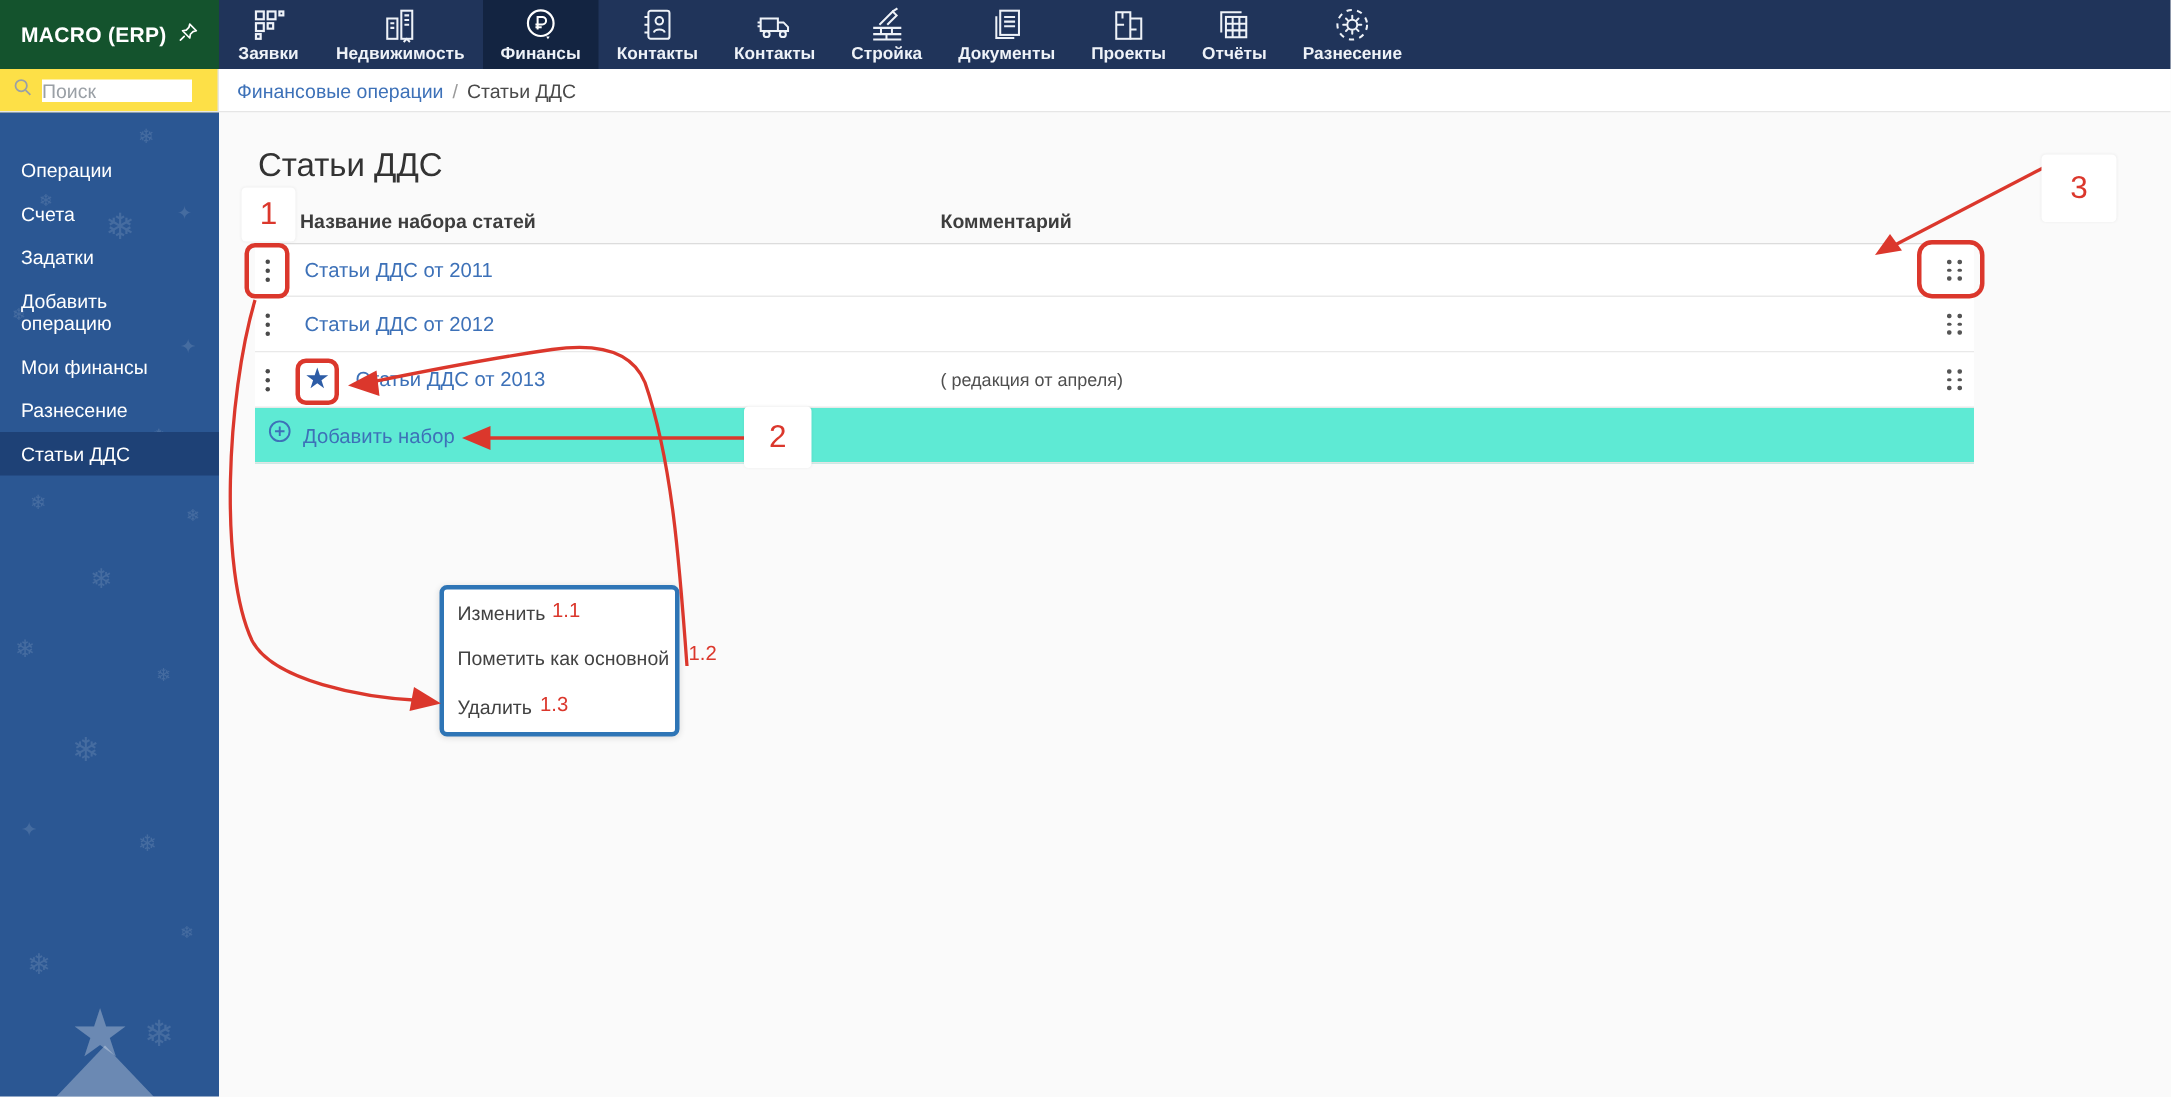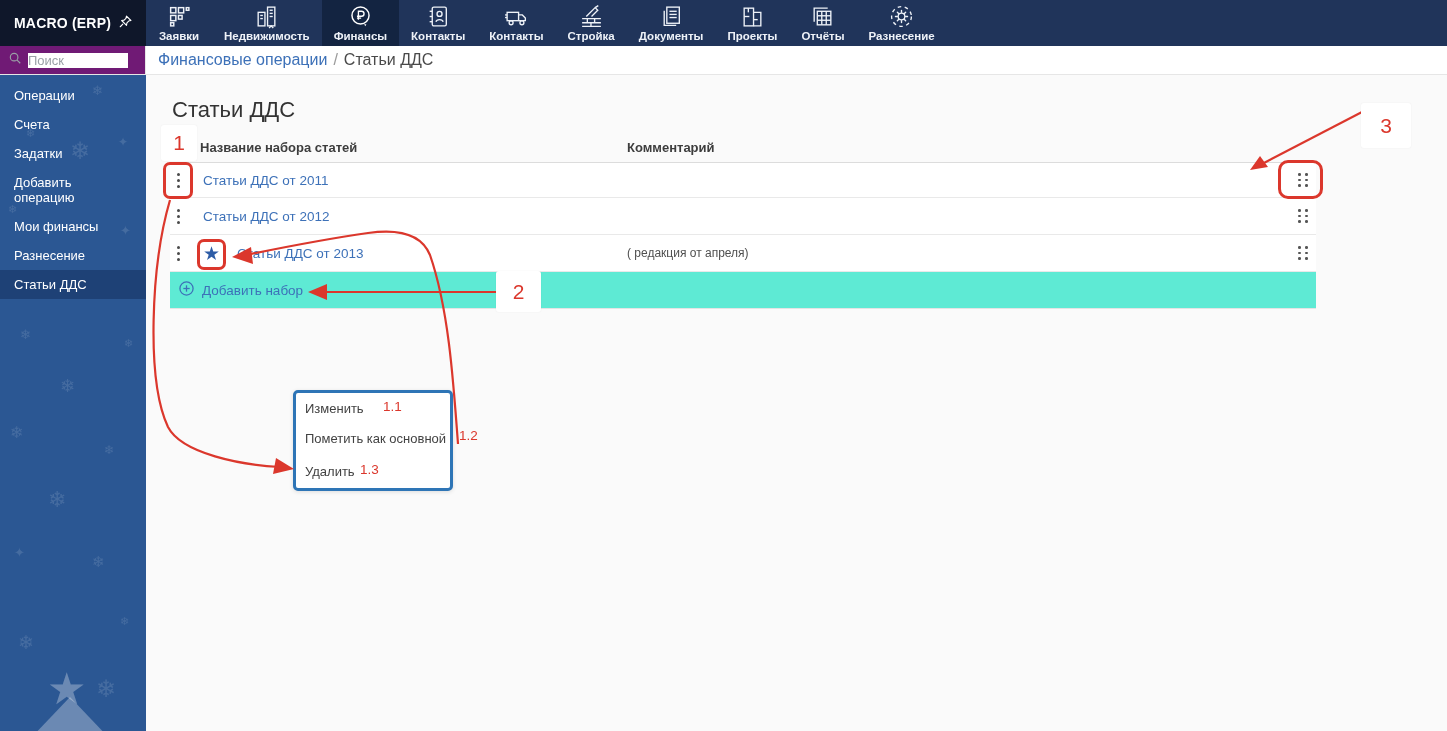--- a/index.html
+++ b/index.html
@@ -1,45 +1,45 @@
 <!DOCTYPE html>
 <html><head>
 <meta charset="utf-8">
 <style>
   * { margin:0; padding:0; box-sizing:border-box; }
   html,body { width:1447px; height:731px; overflow:hidden; background:#fafafa;
               font-family:"Liberation Sans", sans-serif; }
 
   
   .topbar { position:absolute; left:0; top:0; width:1447px; height:46px; background:#20345a; display:flex; }
-  .logo { width:146px; height:46px; background:#0f172a; color:#fff; display:flex; align-items:center;
+  .logo { width:146px; height:46px; background:#14532d; color:#fff; display:flex; align-items:center;
           justify-content:space-between; padding:0 12px 0 14px; font-size:14px; font-weight:700; letter-spacing:.2px; }
   .nav { display:flex; height:46px; }
   .nav-item { display:flex; flex-direction:column; align-items:center; justify-content:center;
               padding:3px 12px 4px; color:#eef2f8; cursor:pointer; min-width:66px; }
   .nav-item.active { background:#132441; }
   .nav-item .lbl { font-size:11.5px; font-weight:600; margin-top:1px; white-space:nowrap; }
   .nav-item svg { display:block; }
 
   
   .subbar { position:absolute; left:0; top:46px; width:1447px; height:29px; display:flex; }
-  .searchbox { width:146px; height:29px; background:#701a75; border-right:1px solid #e6e6e6; border-bottom:1px solid #e6e6e6;
+  .searchbox { width:146px; height:29px; background:#fde047; border-right:1px solid #e6e6e6; border-bottom:1px solid #e6e6e6;
                display:flex; align-items:center; padding:0 8px; gap:6px; }
   .searchbox input { border:none; outline:none; width:100px; font-size:13px; color:#444;
                      font-family:"Liberation Sans", sans-serif; }
   .searchbox input::placeholder { color:#9aa0a6; }
   .breadcrumbbar { flex:1; background:#fff; border-bottom:1px solid #e6e6e6; display:flex; align-items:center;
-                   padding:0 12px; font-size:16px; gap:6px; }
+                   padding:0 12px; font-size:13px; gap:6px; }
   .bc-link { color:#3d71b8; cursor:pointer; }
   .bc-sep { color:#9a9a9a; }
   .bc-cur { color:#4a4a4a; }
 
   
   .sidebar { position:absolute; left:0; top:75px; width:146px; height:656px; background:#2b5793; overflow:hidden; }
-  .side-list { position:relative; padding-top:6px; z-index:2; }
+  .side-list { position:relative; padding-top:24px; z-index:2; }
   .side-item { color:#fff; font-size:13px; font-weight:500; padding:7px 14px; line-height:15px; cursor:pointer;
                position:relative; z-index:2; }
   .side-item.active { background:#1e4176; }
   .flake { position:absolute; color:#ffffff; opacity:.12; z-index:1; pointer-events:none; }
   .flake::before { content:"❄"; }
   .sparkle::before { content:"✦"; }
   .tree-star { position:absolute; left:47px; top:588px; font-size:44px; color:rgba(255,255,255,.30); z-index:1; }
   .tree-star::before { content:"★"; }
   .tree-body { position:absolute; left:30px; top:622px; width:0; height:0; z-index:1;
                border-left:40px solid transparent; border-right:40px solid transparent;
@@ -376,21 +376,21 @@
   </div>
 
   <div class="ann-box" style="left:17px;  top:87px;  width:30px; height:37px;"></div>
   <div class="ann-box" style="left:51px;  top:164px; width:29px; height:31px;"></div>
   <div class="ann-box" style="left:1132px;top:85px;  width:45px; height:39px; border-radius:10px;"></div>
 
   <div class="ann-label" style="left:15px;  top:50px;  width:36px; height:36px;">1</div>
   <div class="ann-label" style="left:350px; top:196px; width:45px; height:41px;">2</div>
   <div class="ann-label" style="left:1215px;top:28px;  width:50px; height:45px;">3</div>
 
-  <div class="ann-sub" style="left:222px; top:324px;margin-left:15px;">1.1</div>
+  <div class="ann-sub" style="left:222px; top:324px;">1.1</div>
   <div class="ann-sub" style="left:313px; top:353px;">1.2</div>
   <div class="ann-sub" style="left:214px; top:387px;">1.3</div>
 
   <svg class="arrows">
     <g stroke="#db372c" stroke-width="2.2" fill="none">
 
       <path d="M 24 125 C 5 190, 0 305, 22 352 C 36 379, 96 390, 134 392"></path>
 
       <path d="M 312 369 C 307 300, 302 232, 284 180 C 275 158, 250 154, 222 158 C 180 164, 134 173, 100 180"></path>
 

